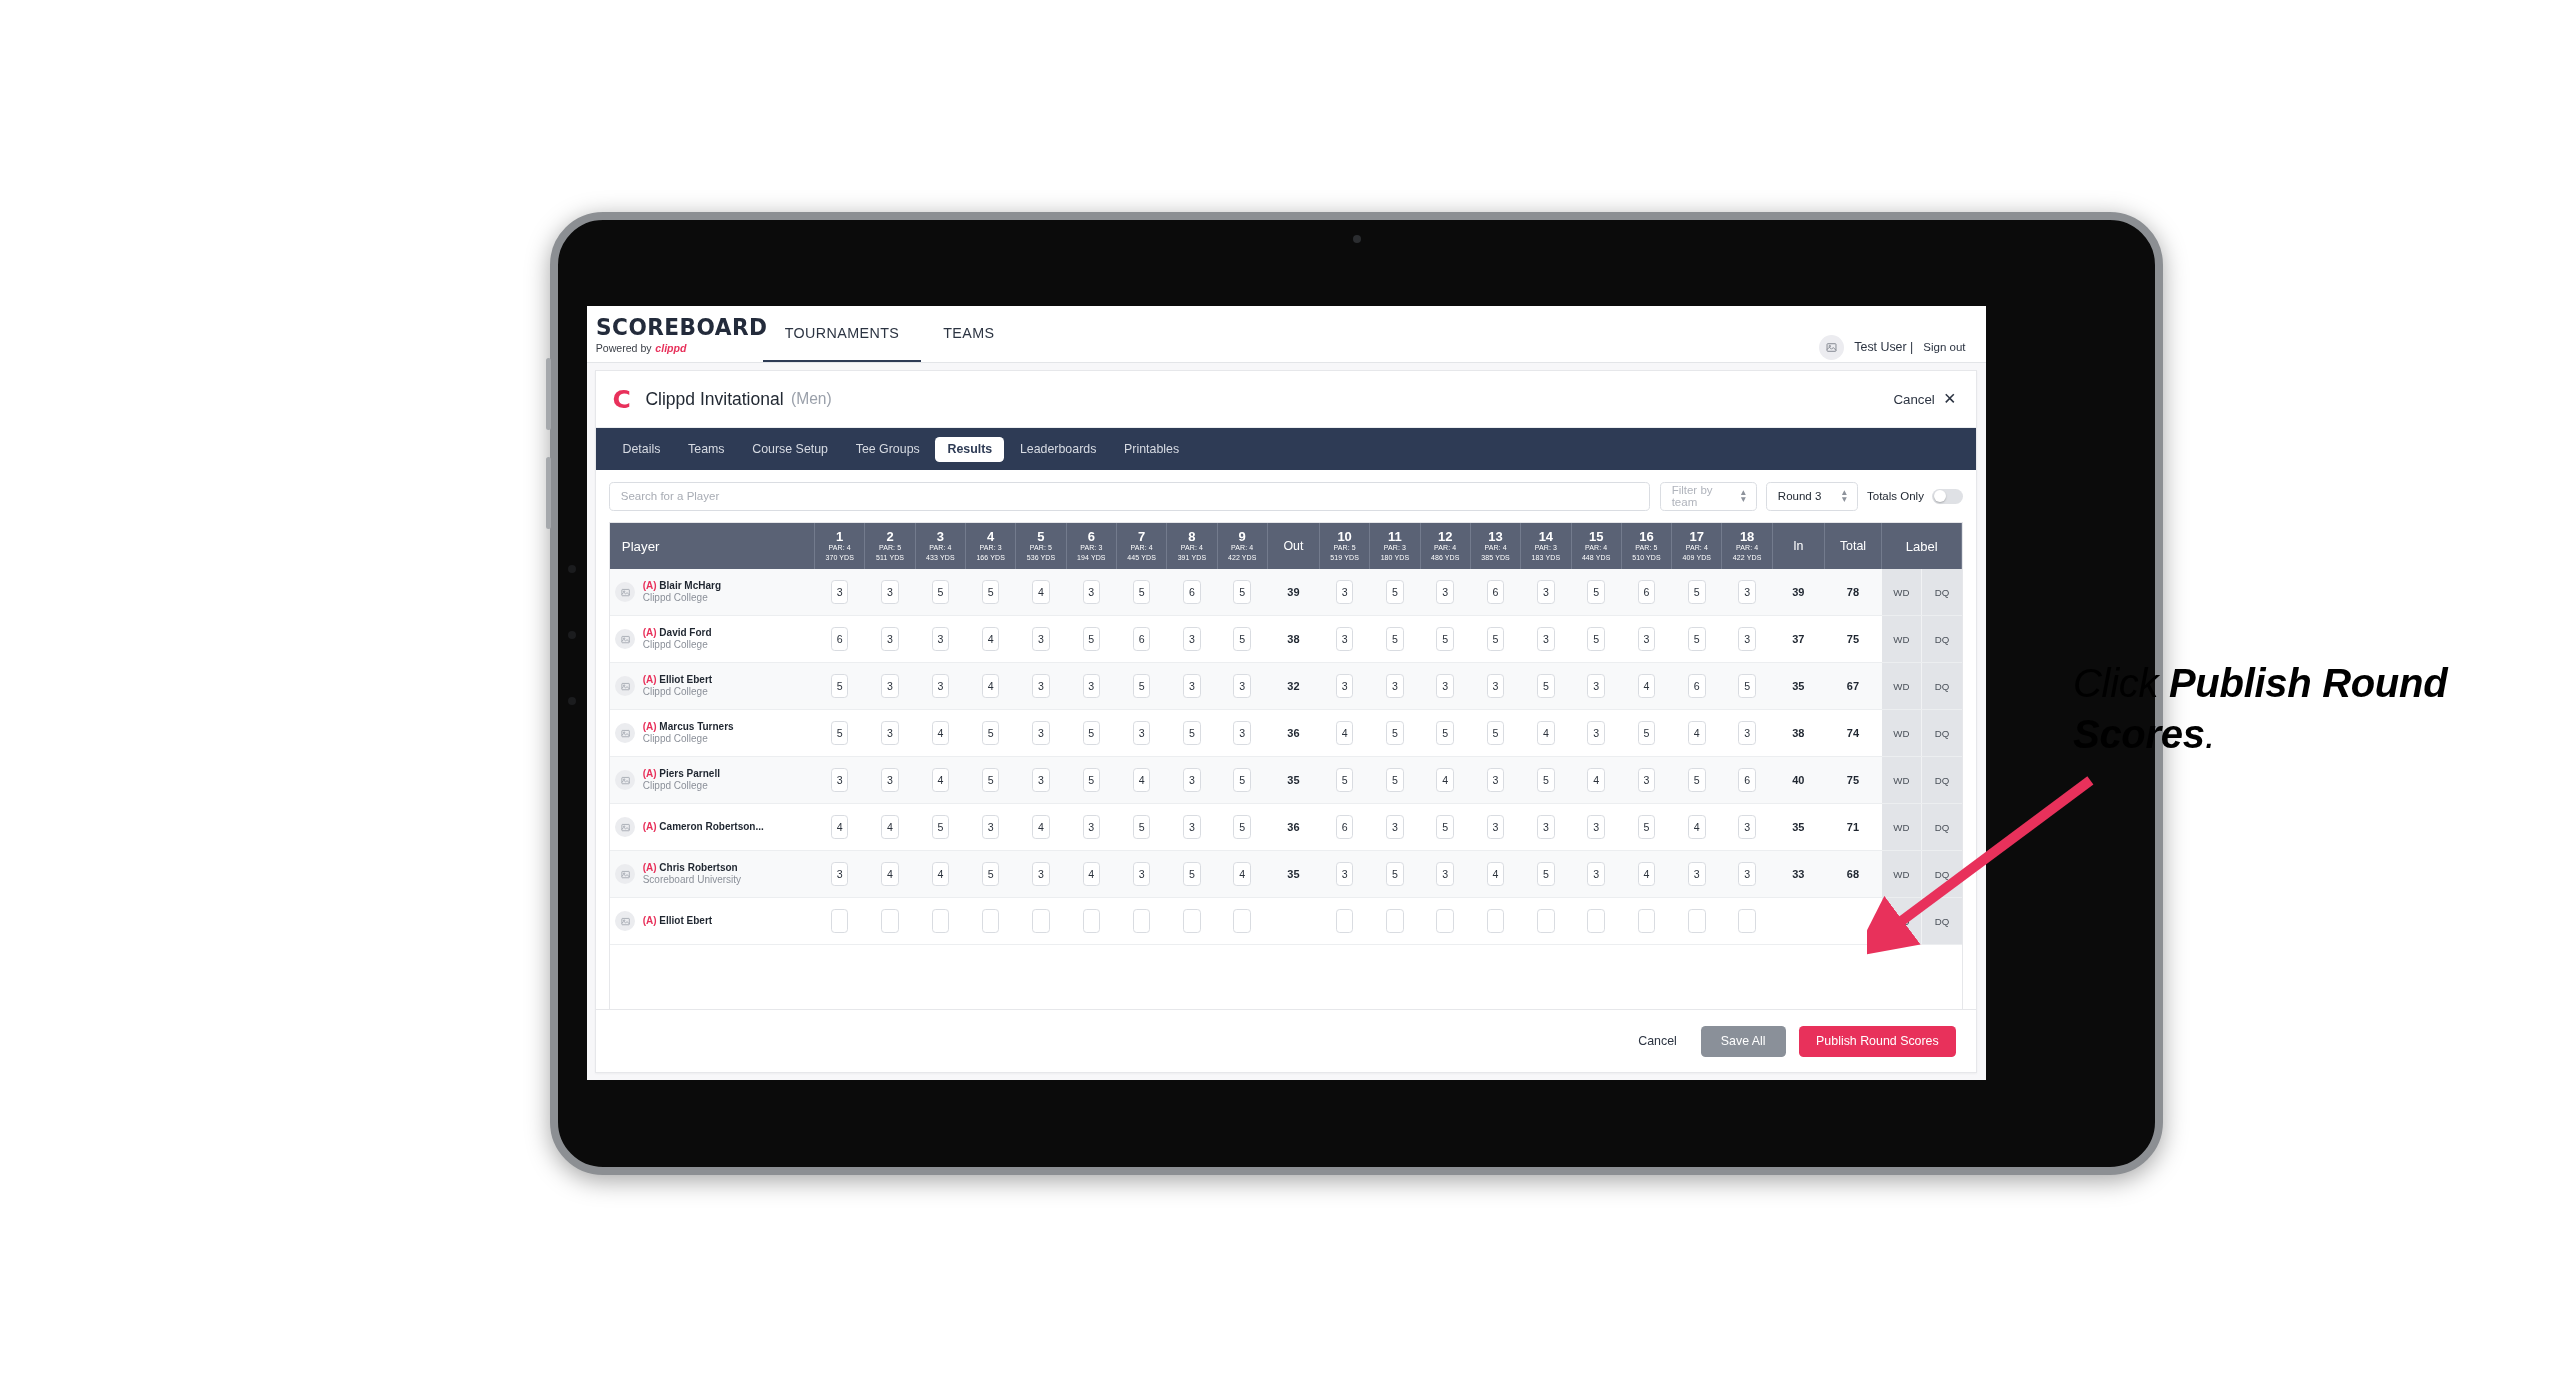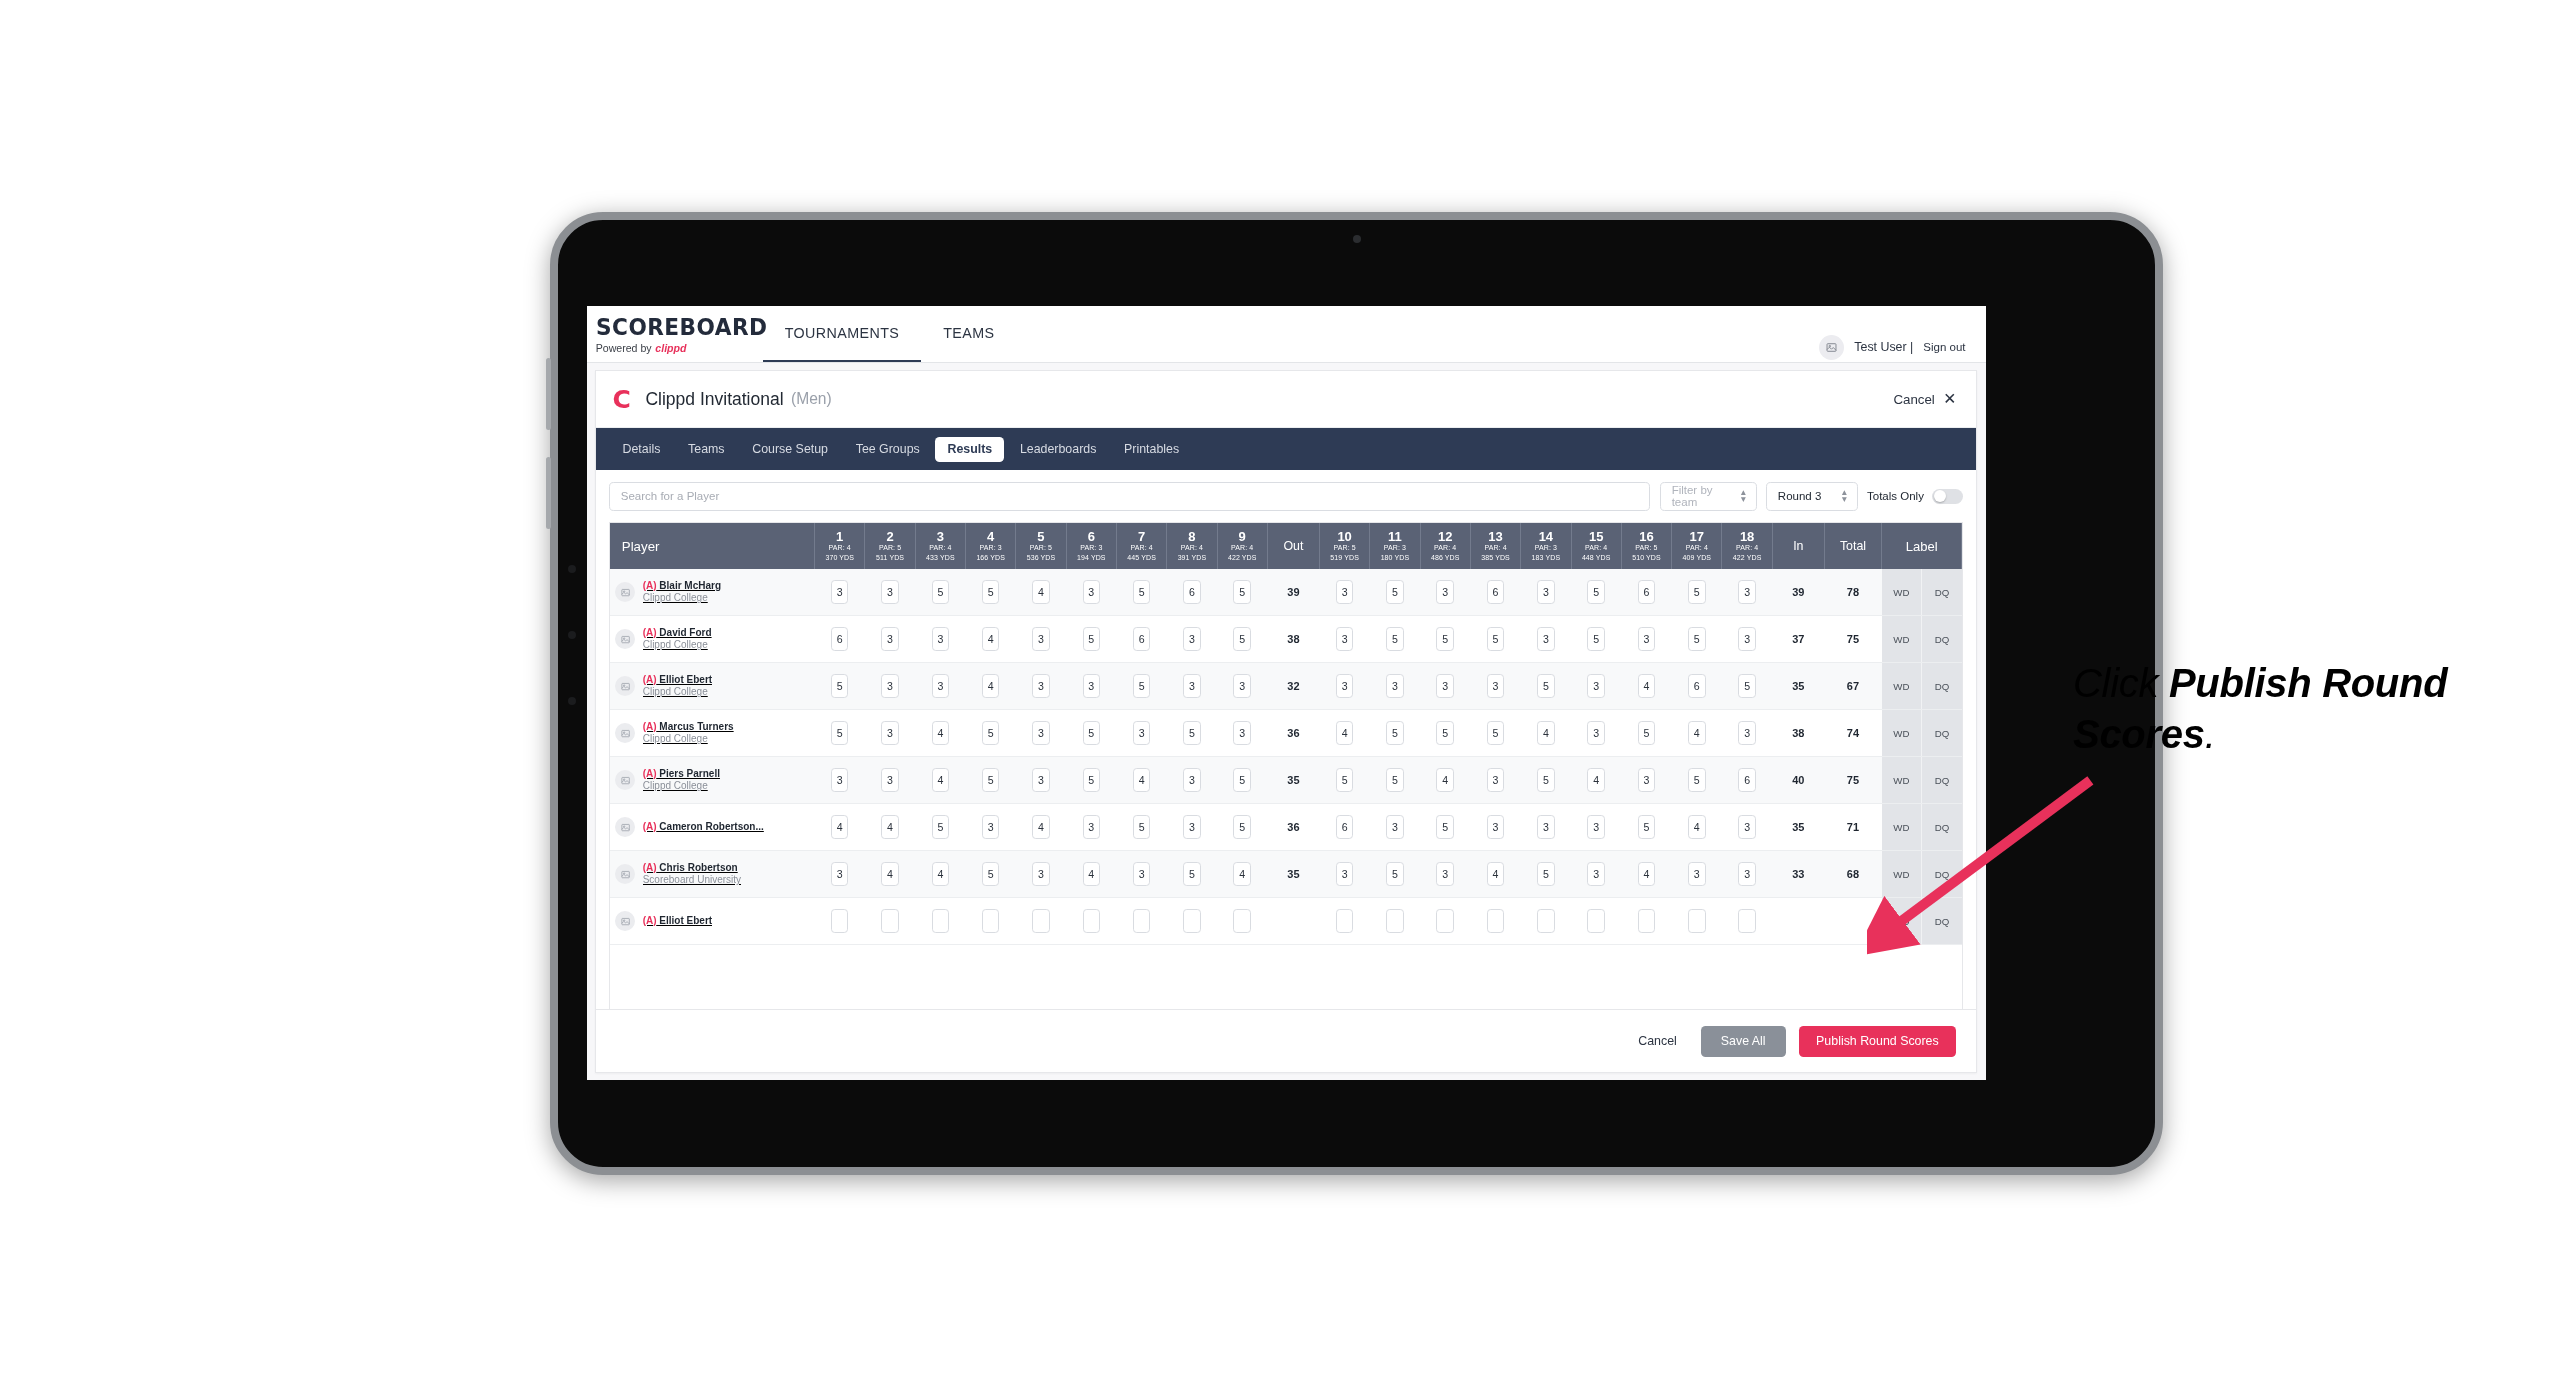--- a/index.html
+++ b/index.html
@@ -191,21 +191,21 @@
   .h-yds { font-size: 7px; letter-spacing: 0.1px; line-height: 1.2; }
   th.agg { width: 30px; font-size: 12.4px; font-weight: 700; }
   th.total-h { width: 33px; font-size: 12.4px; font-weight: 700; }
   th.label-h { width: 46px; font-size: 13px; border-right: none; text-align: center; }
 
   tbody tr { height: 46px; }
   tbody tr:nth-child(odd) { background: #f8f9fa; }
   tbody tr:nth-child(even) { background: #ffffff; }
   tbody tr td { border-bottom: 0.9px solid #eceef0; }
 
-  td.player-c { padding-left: 5.5px; text-decoration: underline; }
+  td.player-c { padding-left: 5.5px; }
   .player-cell { display: flex; align-items: center; gap: 7.4px; }
   .p-thumb {
     width: 20px; height: 20px; border-radius: 50%;
     background: #ebecef; color: #9da2ab;
     display: flex; align-items: center; justify-content: center;
     font-size: 9.2px; flex: 0 0 auto;
   }
   .p-text { line-height: 1.25; overflow: hidden; }
   .p-name { font-size: 10px; color: #1f2630; font-weight: 700; white-space: nowrap; }
   .p-name .amateur { color: #e8315b; }

